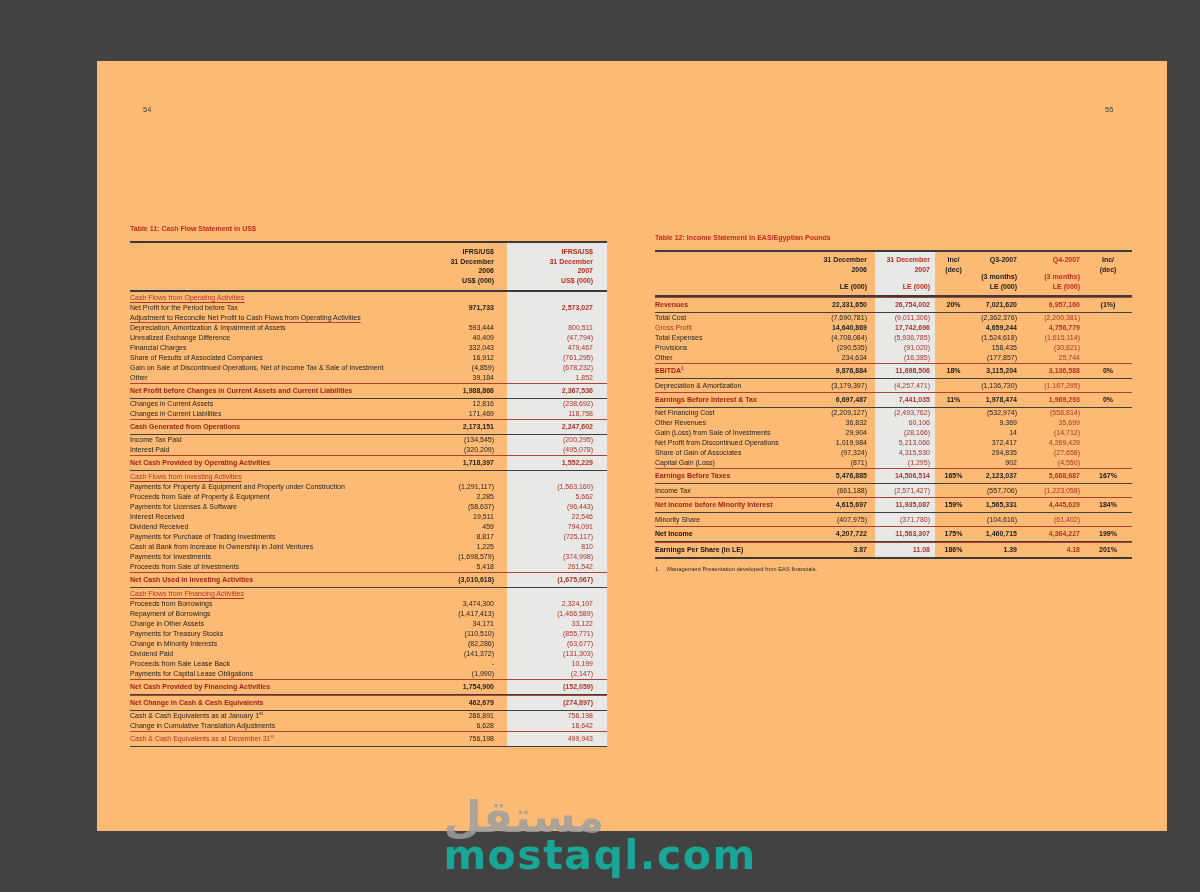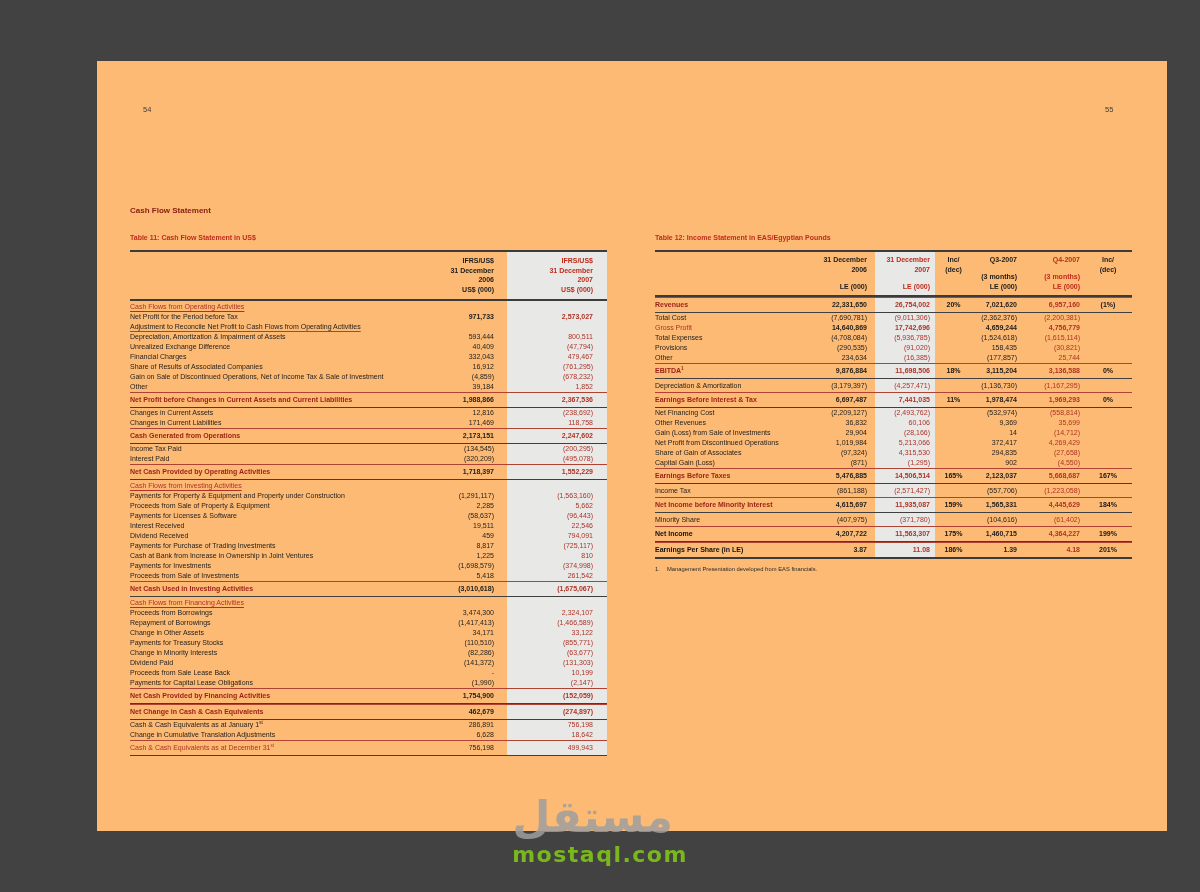--- a/index.html
+++ b/index.html
@@ -92,33 +92,32 @@
   .watermark {
     position:absolute; left:50%; top:796px; transform:translateX(-50%);
     opacity:0.85; z-index:5; pointer-events:none;
   }
   .watermark .arabic {
     font-family:"DejaVu Sans",sans-serif; font-weight:bold;
     font-size:44px; line-height:42px; color:#9e9e9e;
   }
   .watermark .latin {
     font-family:"DejaVu Sans",sans-serif; font-weight:bold;
-    font-size:22px; line-height:30px; letter-spacing:1.5px; color:#84cc16; margin-top:2px;
+    font-size:41px; line-height:30px; letter-spacing:1.5px; color:#14b8a6; margin-top:2px;
   }
 </style>
 </head>
 <body>
 
 <div class="page">
 
   <div class="pagenum left">54</div>
   <div class="pagenum right">55</div>
 
   <div class="block left-block">
-    <div class="section-title">Cash Flow Statement</div>
     <div class="table-caption">Table 11: Cash Flow Statement in US$</div>
 
     <div class="ftable l-table" id="l-table">
       <div class="gray-band l-band"></div>
       <div class="thead l-thead">
         <span class="hcol"></span>
         <span class="hcol h2006">
           <span>IFRS/US$</span>
           <span>31 December</span>
           <span>2006</span>

